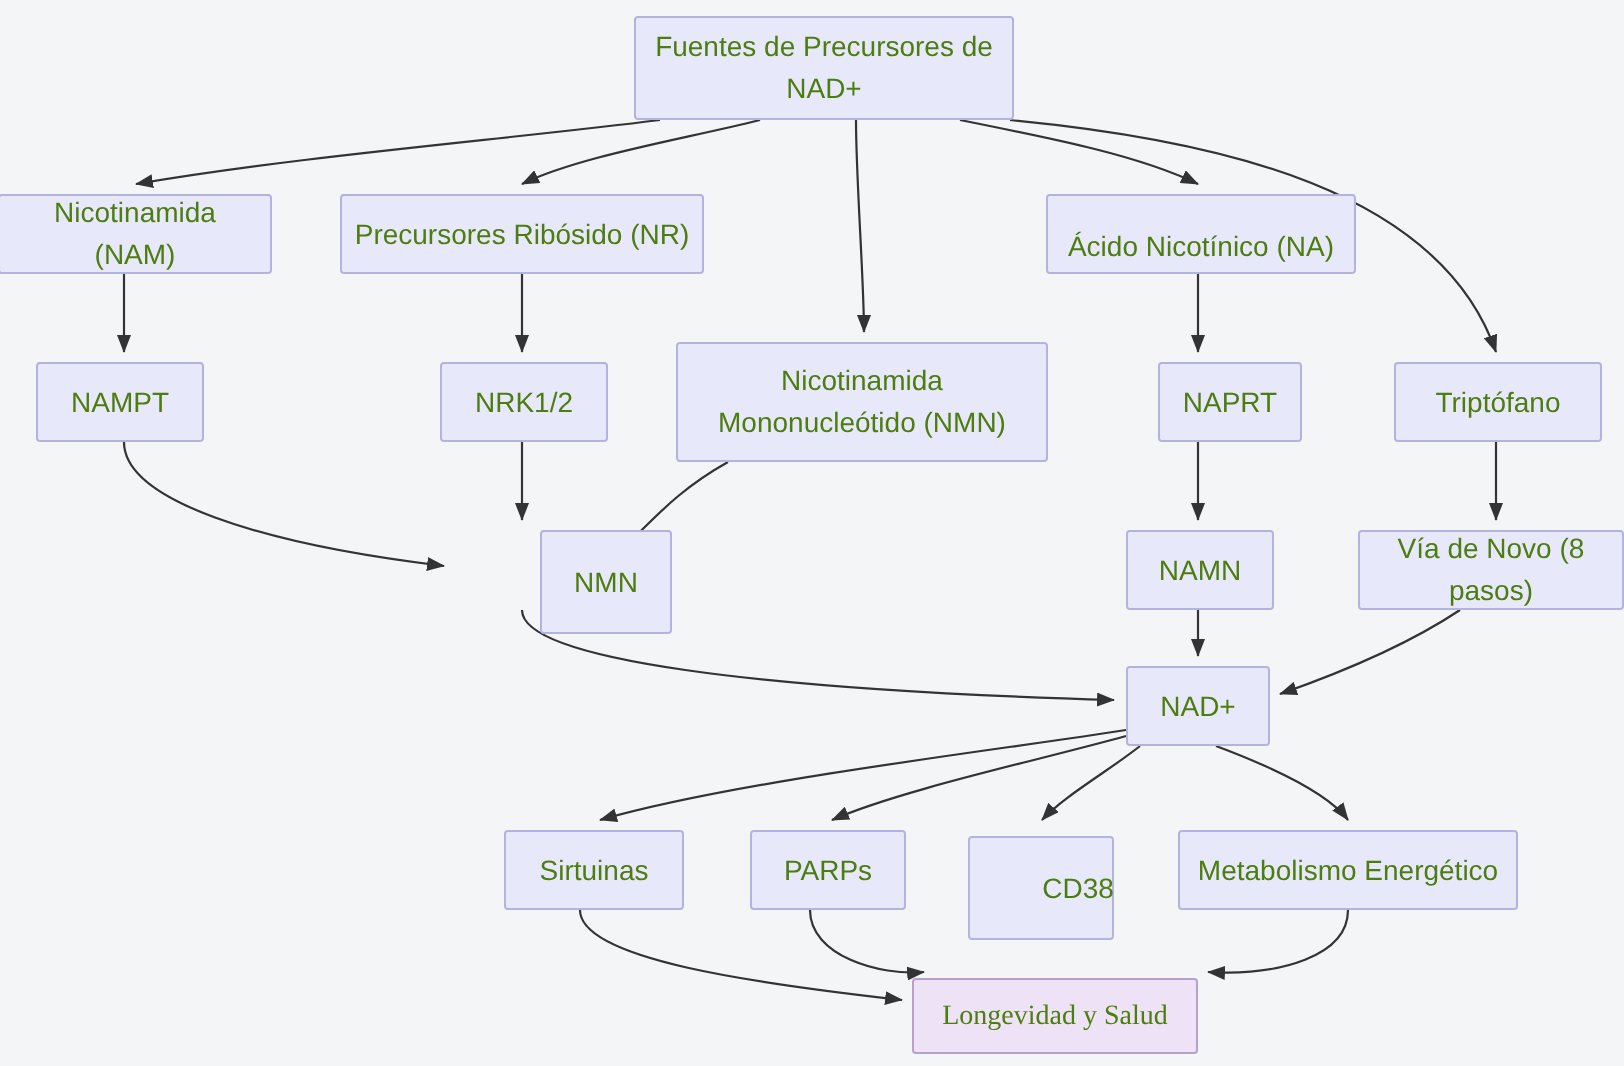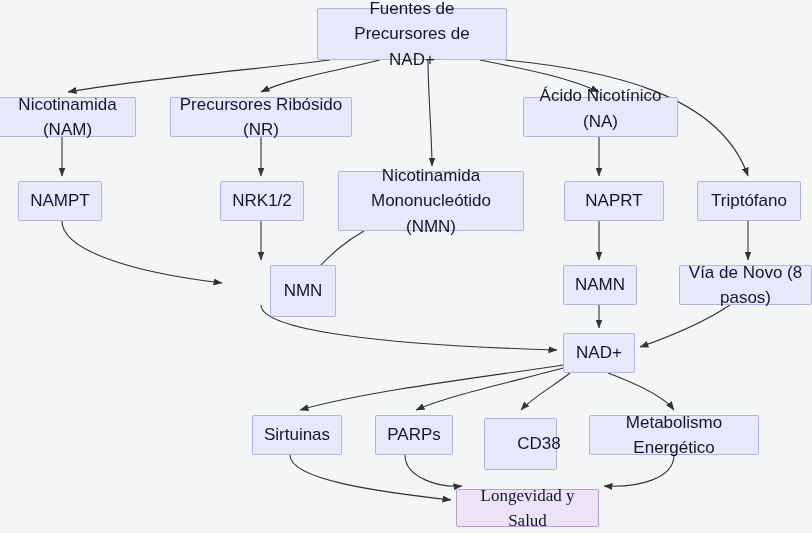--- a/index.html
+++ b/index.html
@@ -25,22 +25,22 @@
   .node {
     position: absolute;
     box-sizing: border-box;
     background: #e8e8fb;
     border: 1px solid #b3b3e0;
     border-radius: 2px;
     display: flex;
     align-items: center;
     justify-content: center;
     text-align: center;
-    color: #0f172a;
-    font-size: 17px;
+    color: #4d7c0f;
+    font-size: 14px;
     line-height: 1.5;
     padding: 2px 6px;
     z-index: 2;
   }
   .node.highlight {
     background: #eee3f6;
     border-color: #b99fd0;
     font-family: Liberation Serif, serif;
   }
   .node-label {
@@ -101,21 +101,21 @@
       <div class="node" style="left: 18px; top: 181px; width: 84px; height: 40px;">
         <span class="node-label">NAMPT</span>
       </div>
       <div class="node" style="left: 220px; top: 181px; width: 84px; height: 40px;">
         <span class="node-label">NRK1/2</span>
       </div>
       <div class="node" style="left: 338px; top: 171px; width: 186px; height: 60px;">
         <span class="node-label">Nicotinamida
 Mononucleótido (NMN)</span>
       </div>
-      <div class="node" style="left: 564px; top: 181px; width: 100px; height: 40px;">
+      <div class="node" style="left: 579px; top: 181px; width: 72px; height: 40px;">
         <span class="node-label">NAPRT</span>
       </div>
       <div class="node" style="left: 697px; top: 181px; width: 104px; height: 40px;">
         <span class="node-label">Triptófano</span>
       </div>
       <div class="node" style="left: 228px; top: 265px; width: 66px; height: 52px; margin-left: 42px;">
         <span class="node-label">NMN</span>
       </div>
       <div class="node" style="left: 563px; top: 265px; width: 74px; height: 40px;">
         <span class="node-label">NAMN</span>

